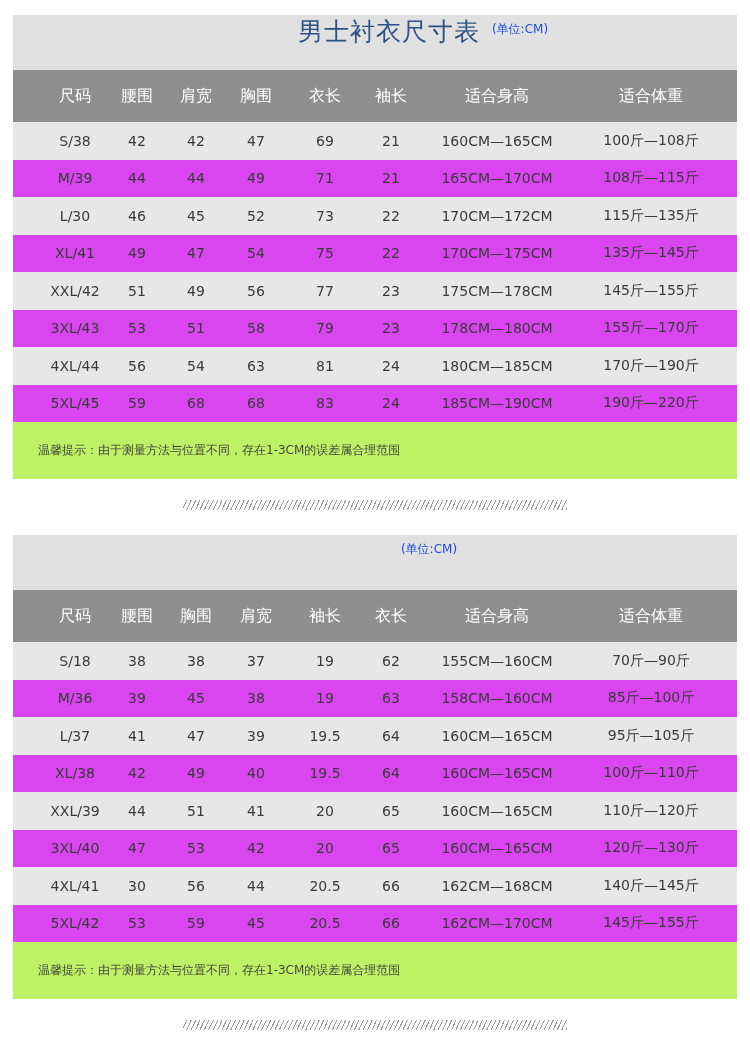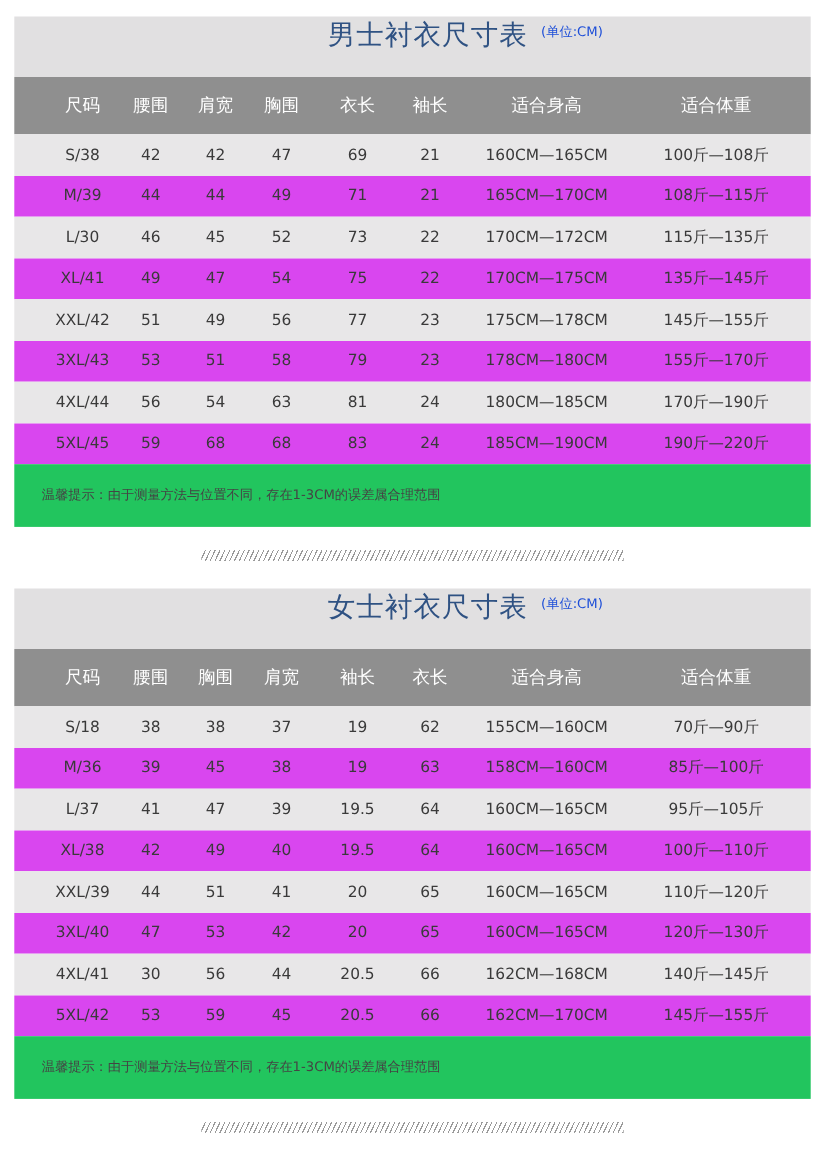--- a/index.html
+++ b/index.html
@@ -65,21 +65,21 @@
     .c3 { width: 62px; }
     .c4 { width: 76px; }
     .c5 { width: 56px; }
     .c6 { width: 156px; }
     .c7 { width: 152px; }
 
     .header-cell.c0 { padding-left: 30px; }
 
     .note-bar {
       height: 57px;
-      background: #22c55e;
+      background: #bef264;
       display: flex;
       align-items: center;
       padding-left: 25px;
       font-size: 12px;
       color: #444;
     }
 
     .divider {
       position: absolute;
       left: 183px;
@@ -196,21 +196,20 @@
         <div class="data-cell c7">190斤—220斤</div>
       </div>
     </div>
   <div class="note-bar">温馨提示：由于测量方法与位置不同，存在1-3CM的误差属合理范围</div>
 </section>
 
 <div class="divider d1"></div>
 
 <section class="chart women">
   <div class="title-bar">
-    <span class="title-main">女士衬衣尺寸表</span>
     <span class="title-unit">(单位:CM)</span>
   </div>
   <div class="header-row">
     <div class="header-cell c0">尺码</div>
     <div class="header-cell c1">腰围</div>
     <div class="header-cell c2">胸围</div>
     <div class="header-cell c3">肩宽</div>
     <div class="header-cell c4">袖长</div>
     <div class="header-cell c5">衣长</div>
     <div class="header-cell c6">适合身高</div>

